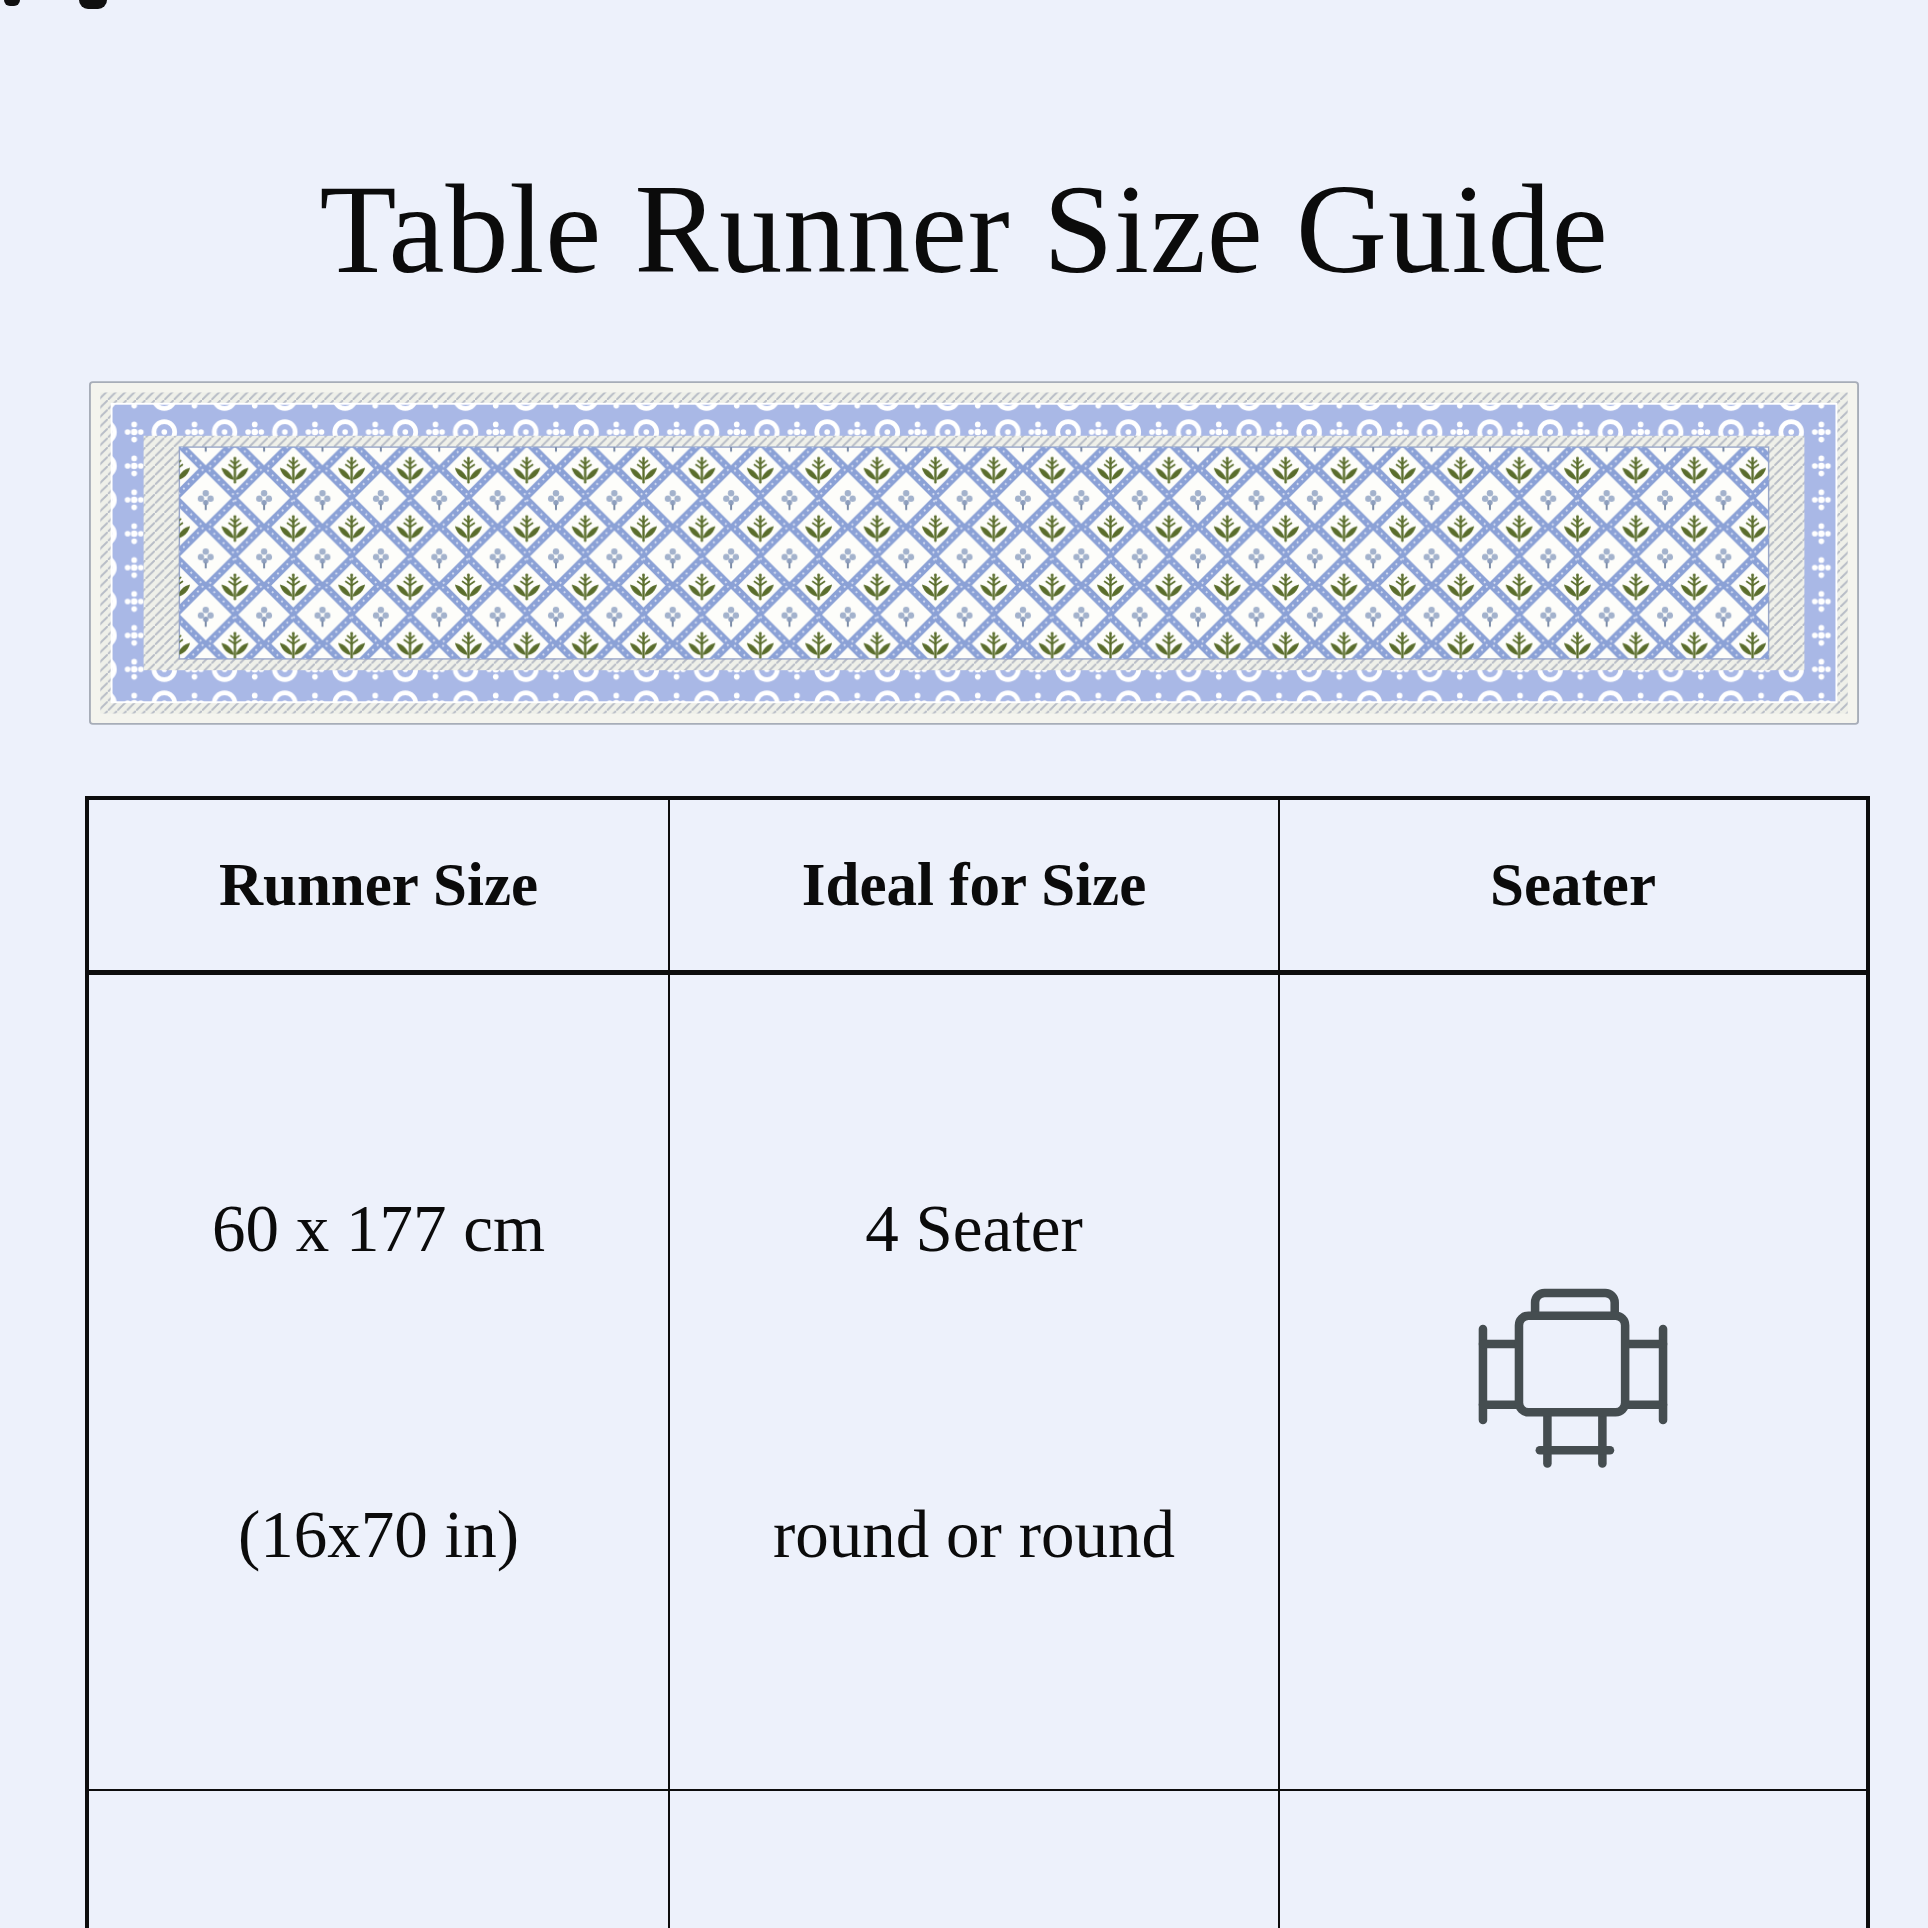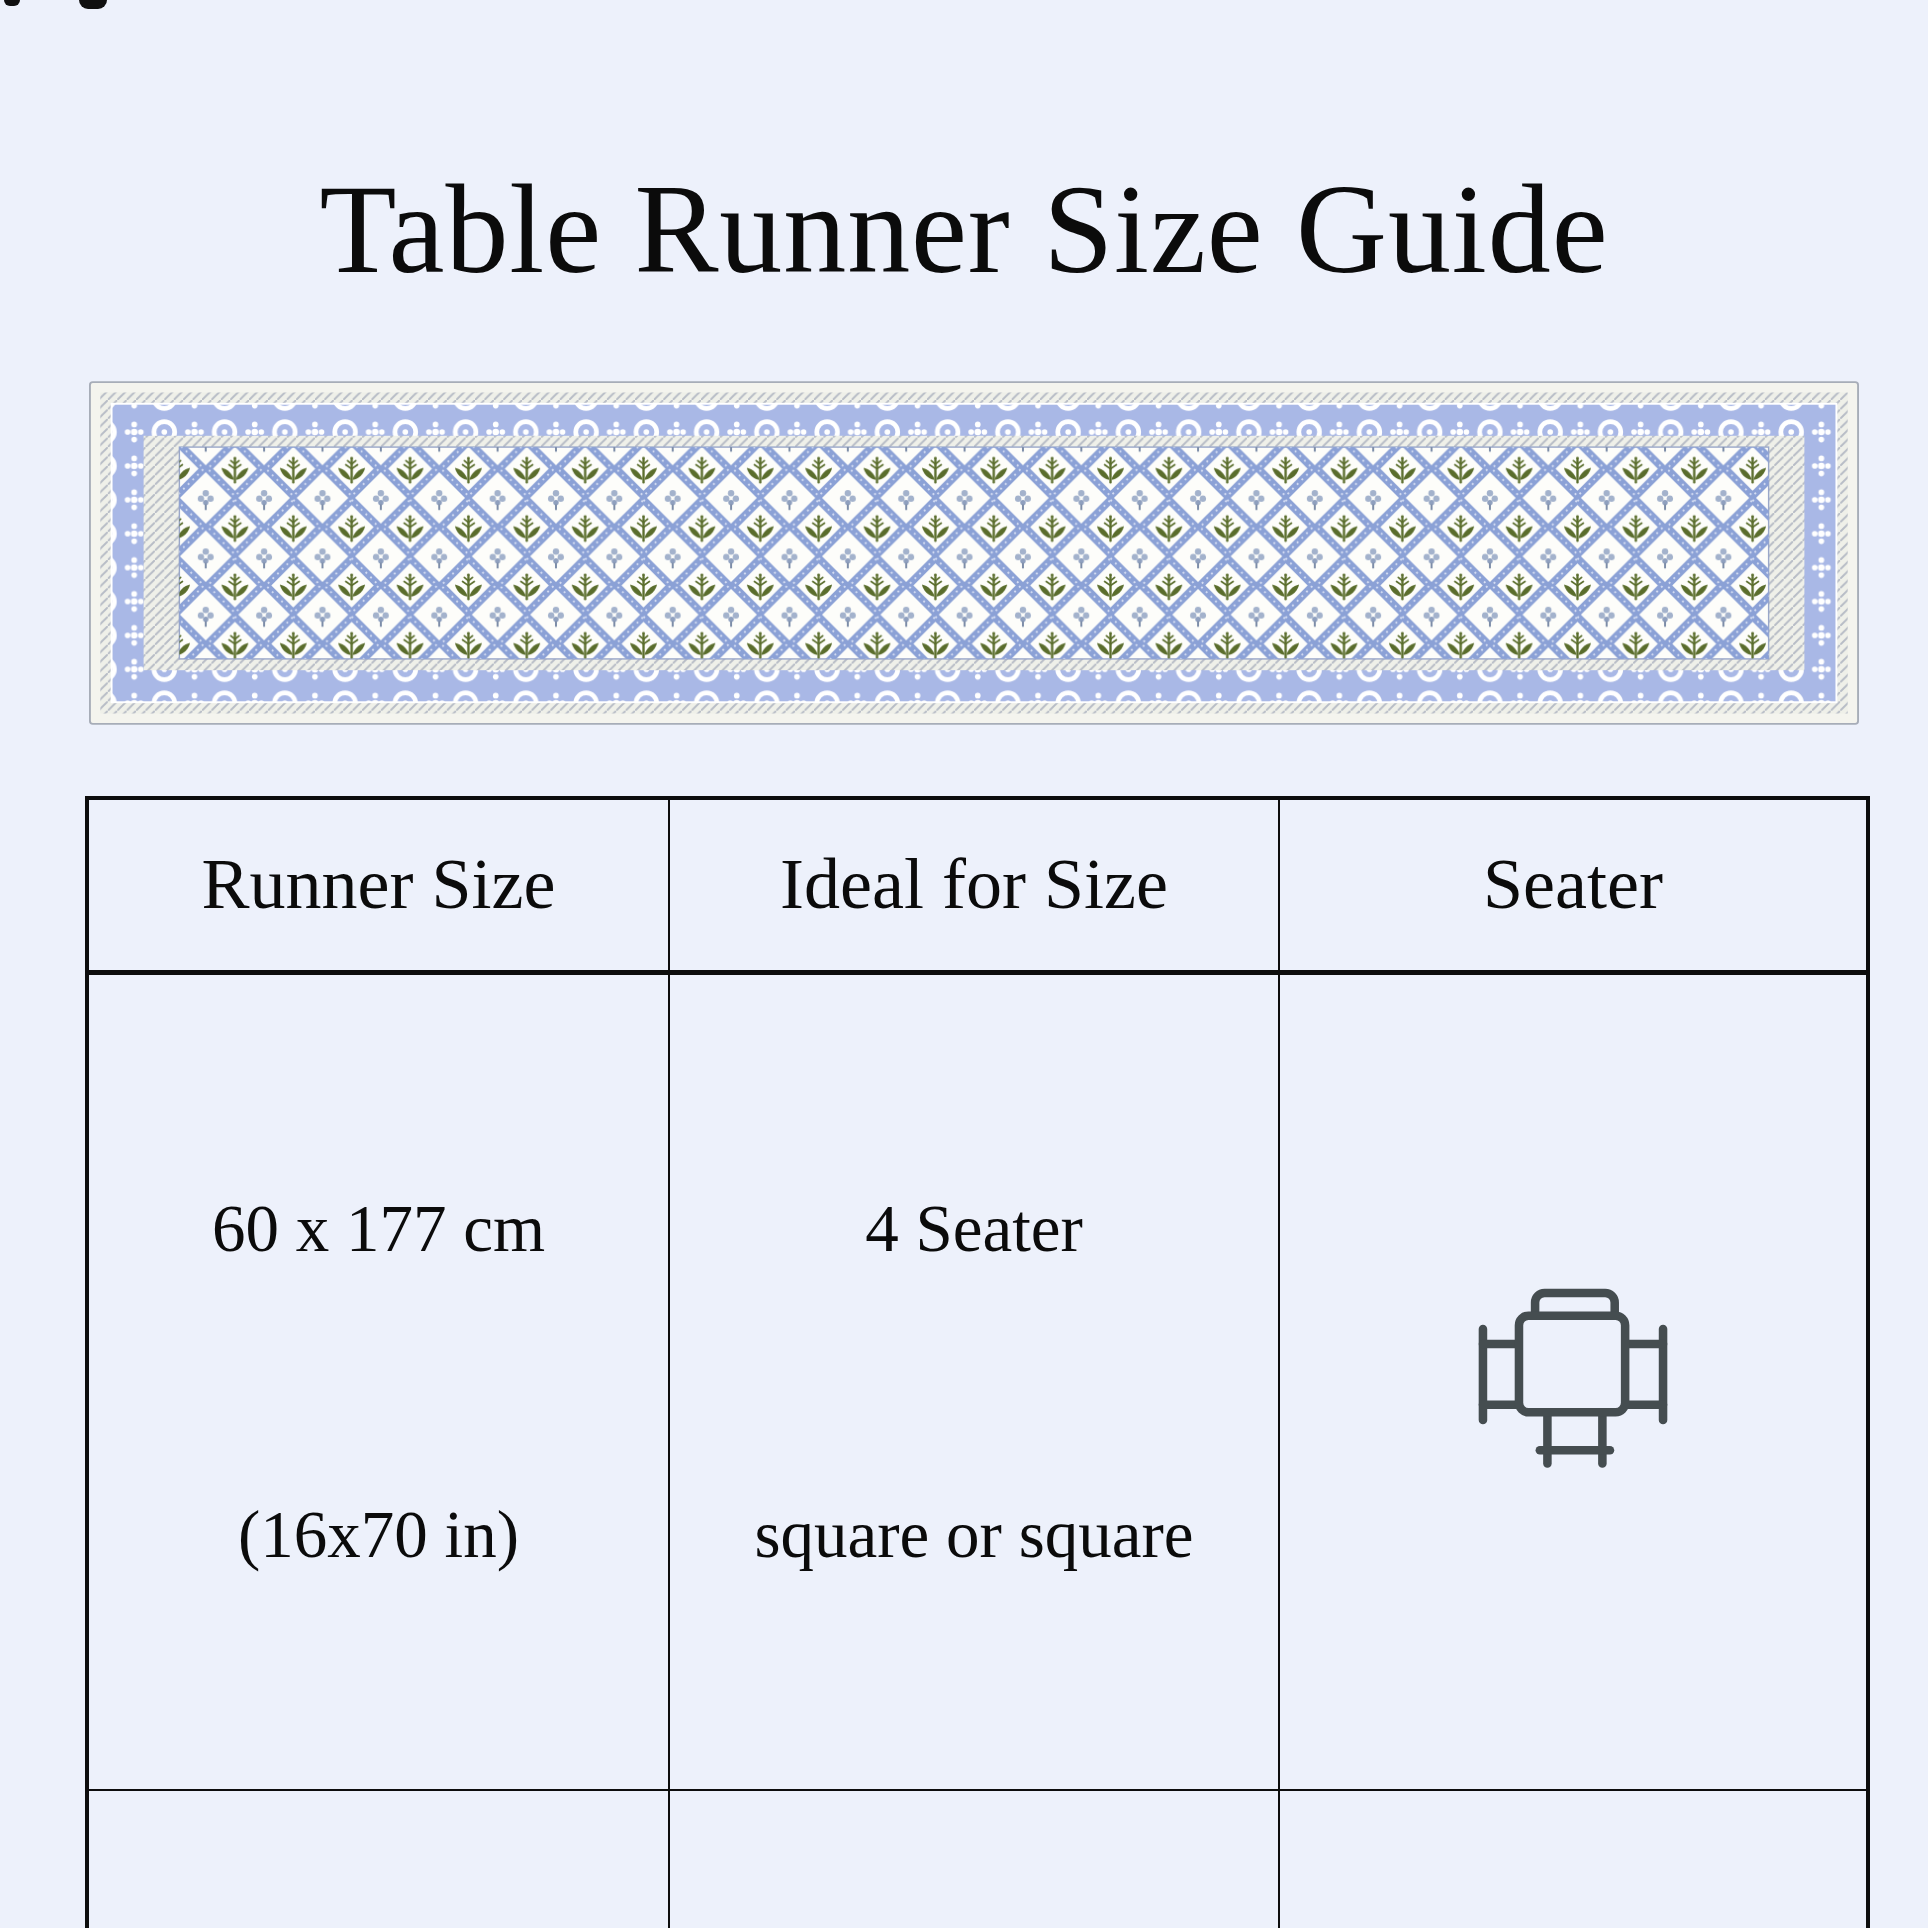--- a/index.html
+++ b/index.html
@@ -51,22 +51,22 @@
     table-layout:fixed;
   }
   .size-table th,.size-table td{
     border:2.8px solid var(--table-border);
     text-align:center;
     vertical-align:middle;
     white-space:pre-wrap;
   }
   .size-table{border:4.7px solid var(--table-border);}
   .size-table th{
-    font-size:72px;
-    font-weight:normal;
+    font-size:61px;
+    font-weight:bold;
     border-bottom-width:5.6px;
     height:174px;
   }
   .size-table td{font-size:67px;line-height:1.52;}
   .row-1 td{height:198px;}
   .row-2 td{height:235px;}
   .col-size{width:582px;}
   .col-ideal{width:610px;}
   .col-seating{width:589px;}
   .cell-line{display:block;}
@@ -147,21 +147,21 @@
     </tr>
   </thead>
   <tbody>
     <tr class="row-1">
       <td>
         <span class="cell-line">60 x 177 cm</span>
         <span class="cell-line">(16x70 in)</span>
       </td>
       <td>
         <span class="cell-line">4 Seater</span>
-        <span class="cell-line">square or square</span>
+        <span class="cell-line">round or round</span>
       </td>
       <td>
         <svg class="seat-icon" width="218" height="190" viewBox="0 0 230 200" aria-hidden="true">
           <g fill="none" stroke="var(--icon,#454d50)" stroke-width="9" stroke-linecap="round" stroke-linejoin="round">
             <rect x="75" y="6" width="84" height="46" rx="10"></rect>
             <line x1="20" y1="44" x2="20" y2="140"></line>
             <line x1="20" y1="60" x2="58" y2="60"></line>
             <line x1="20" y1="124" x2="58" y2="124"></line>
             <line x1="210" y1="44" x2="210" y2="140"></line>
             <line x1="170" y1="60" x2="210" y2="60"></line>

